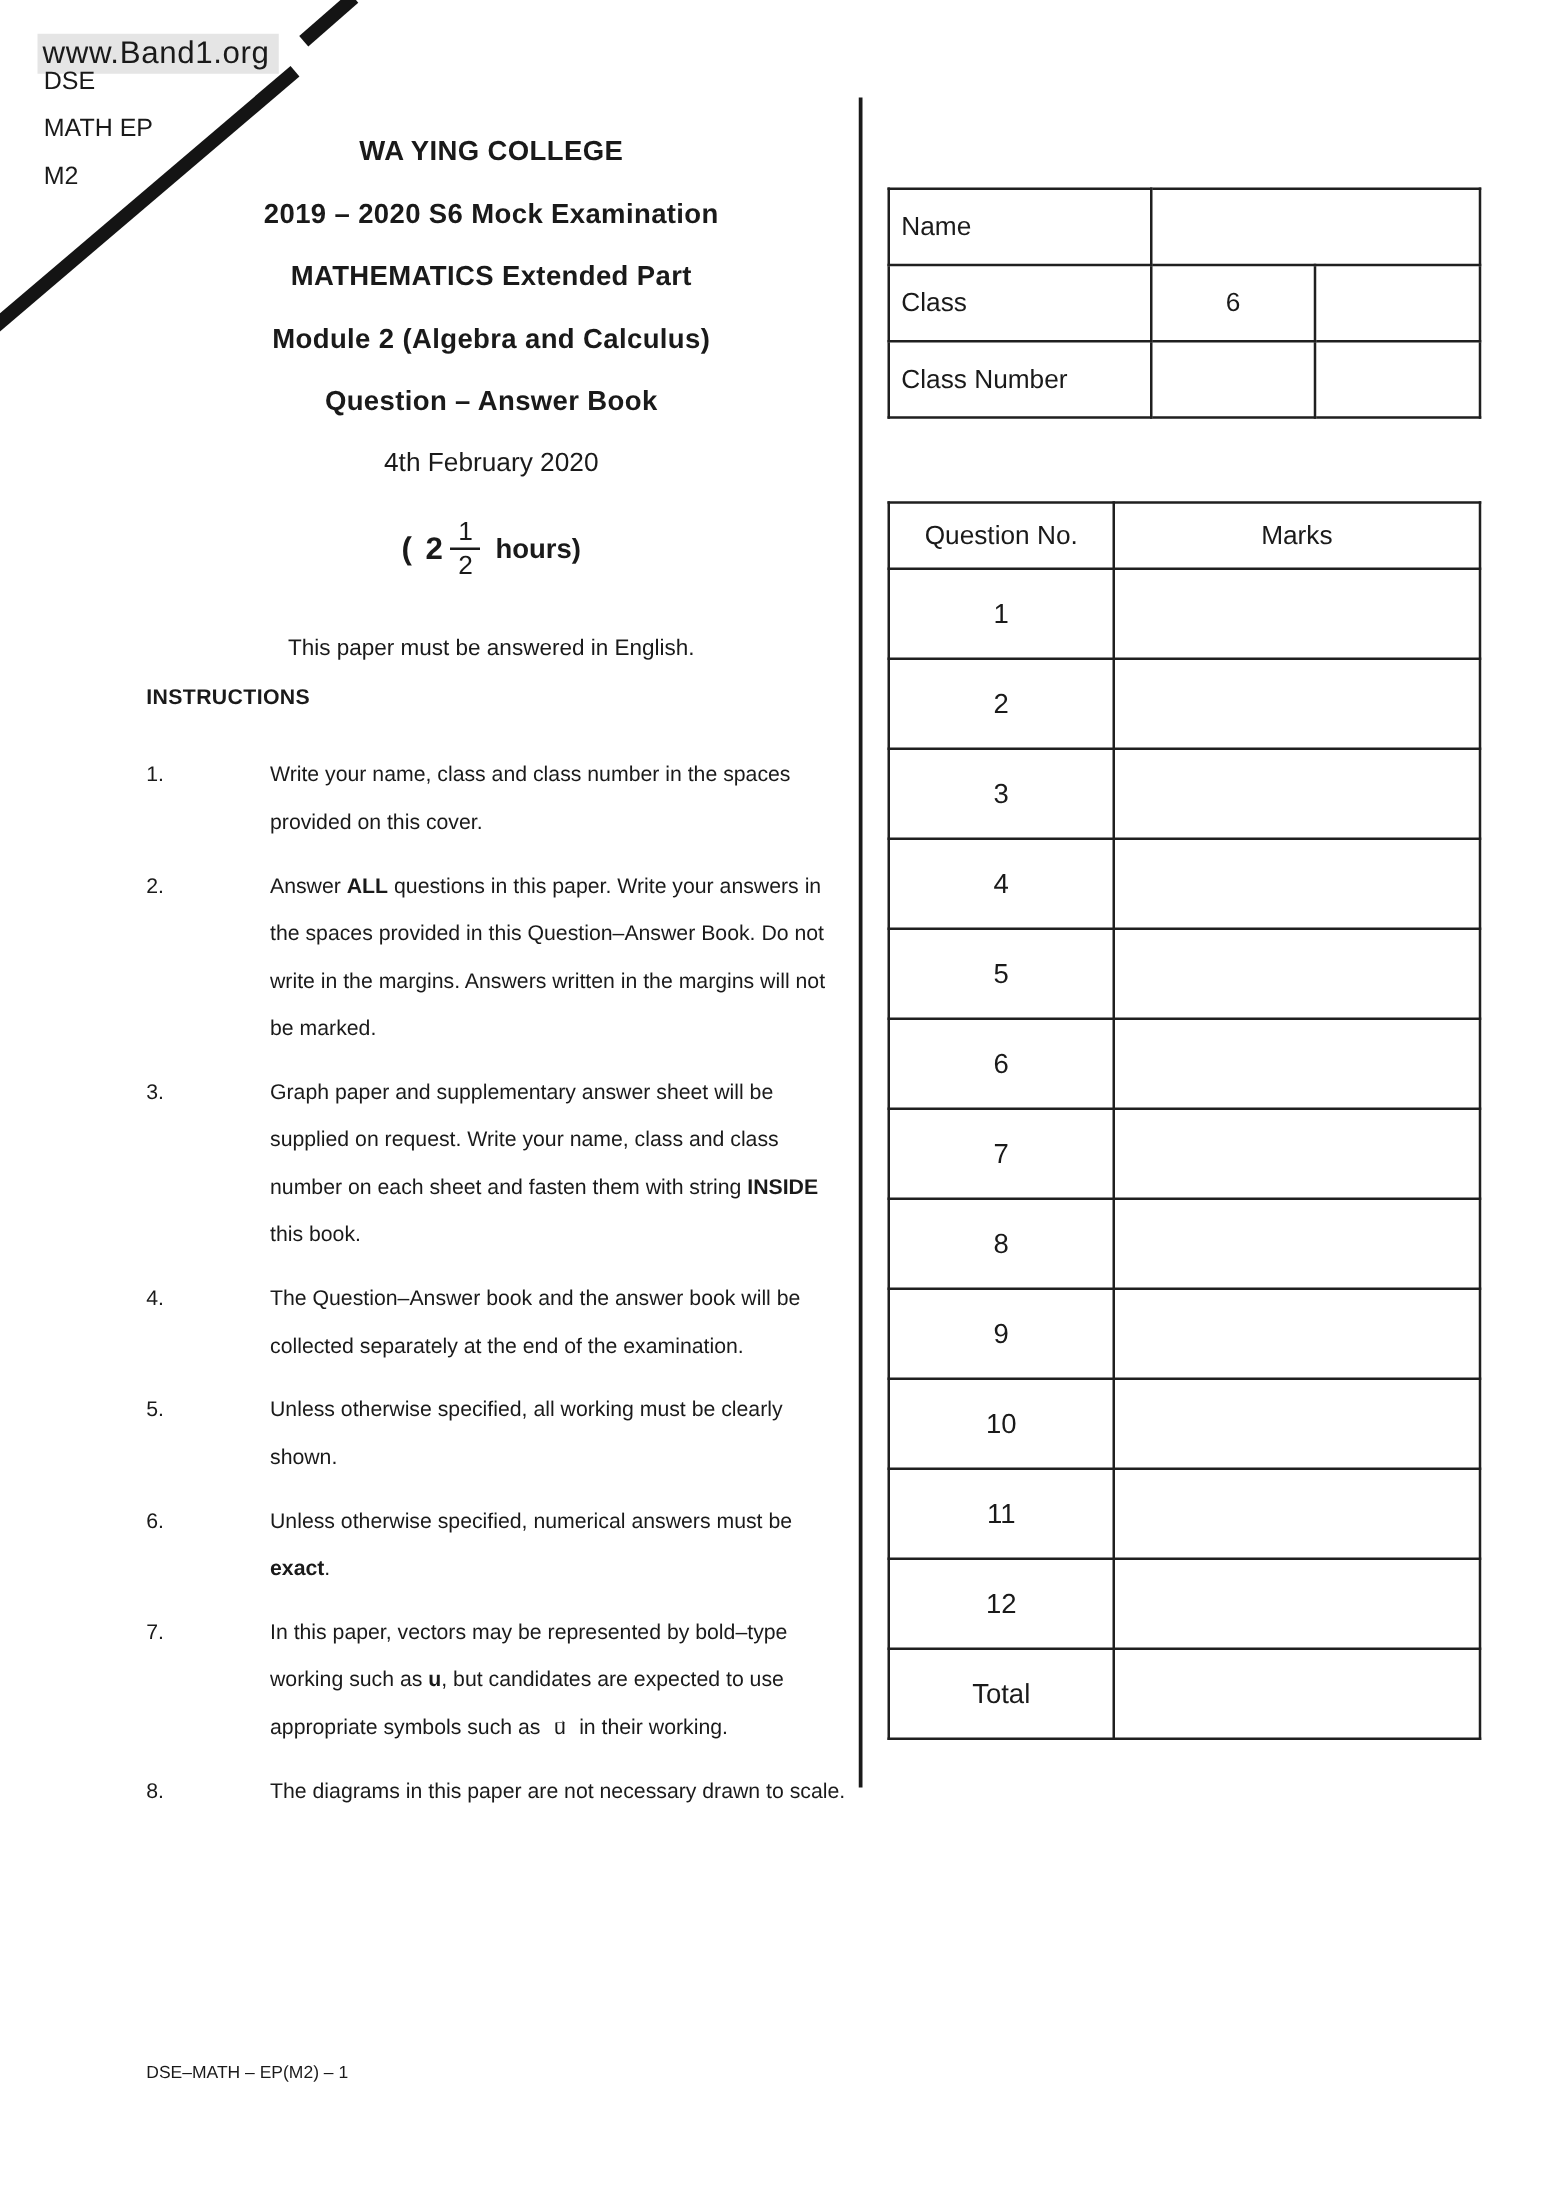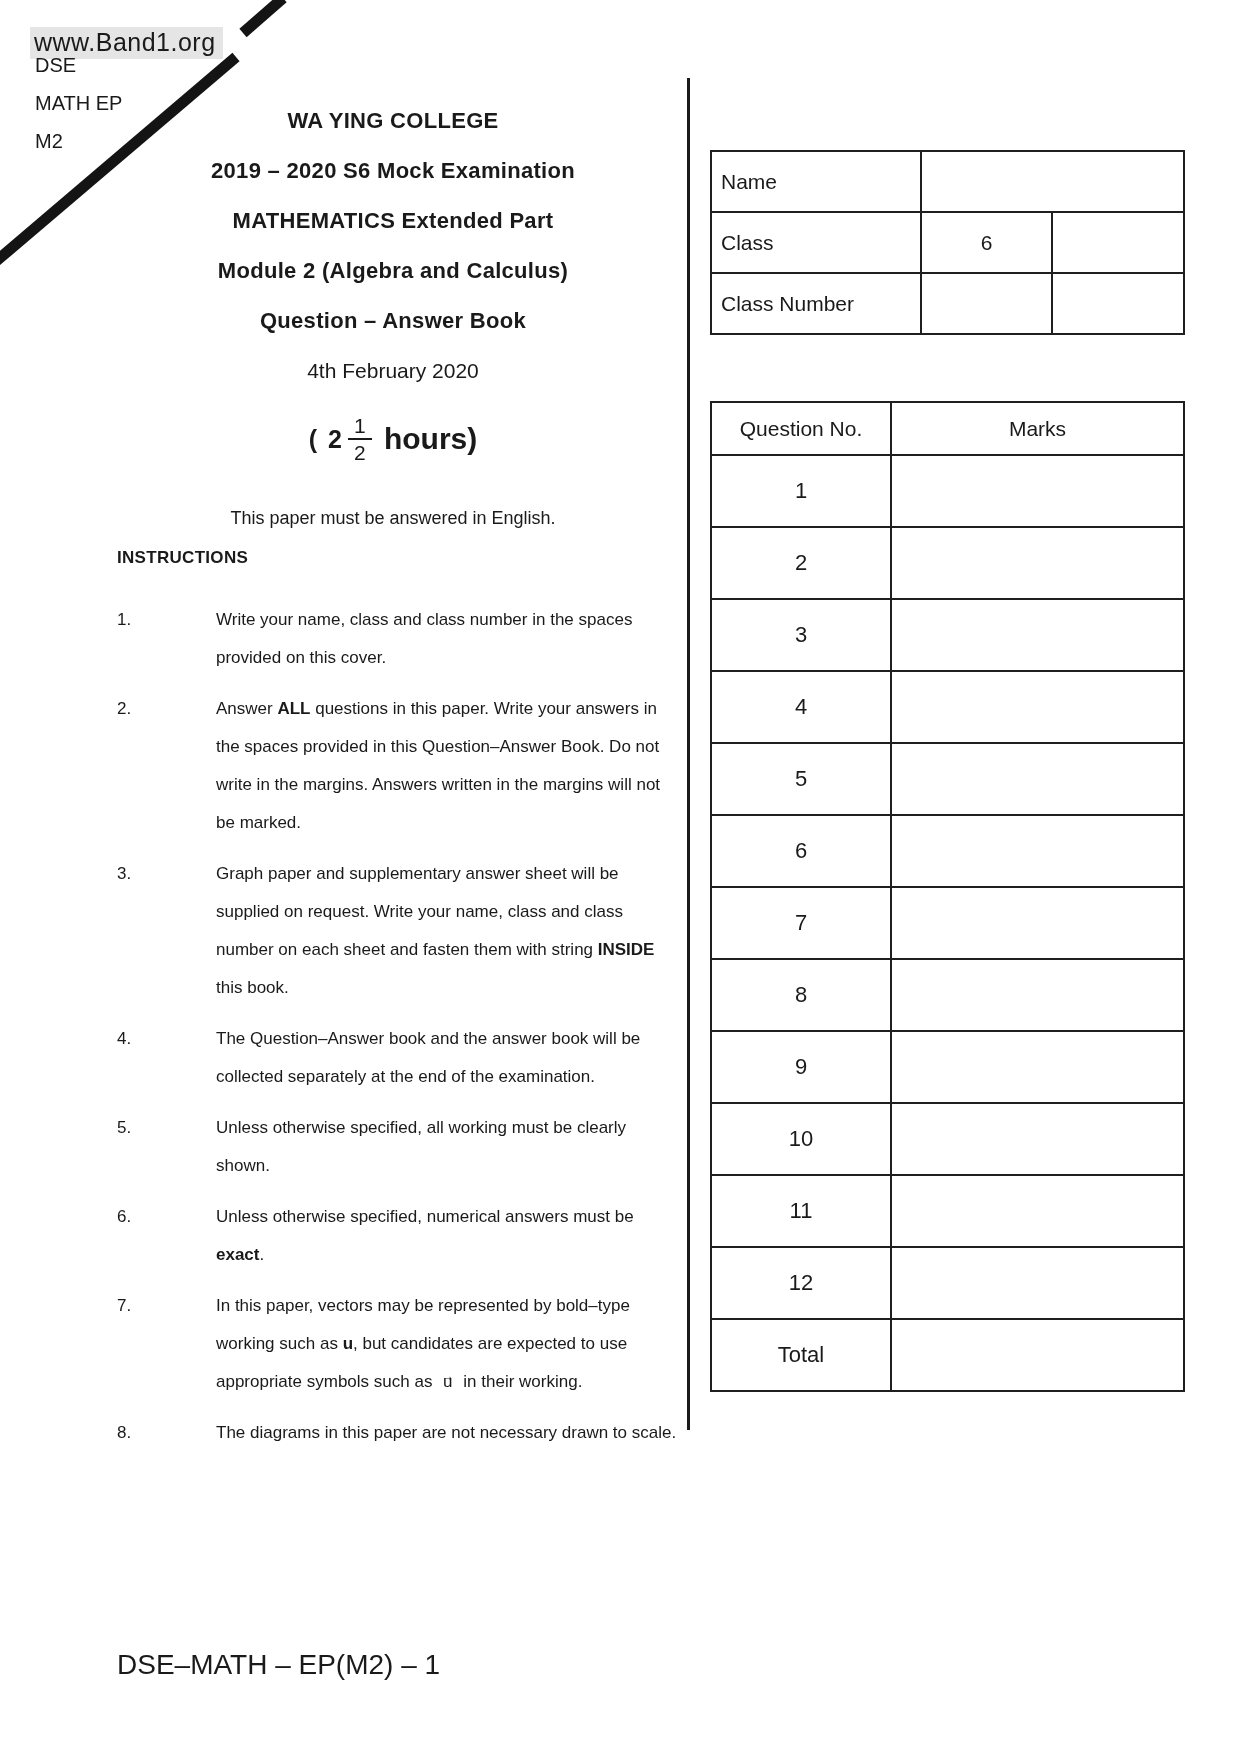--- a/index.html
+++ b/index.html
@@ -12,21 +12,21 @@
   .codes{position:absolute;left:35px;top:52px;z-index:3;font-weight:normal;font-size:20px;}
   .codes div{height:38px;line-height:26px;}
   
   .titleblock{position:absolute;left:97px;top:96px;width:592px;text-align:center;z-index:2;}
   .t-line{line-height:50px;font-weight:bold;font-size:22px;letter-spacing:.3px;}
   .t-date{line-height:50px;font-size:21px;}
   .duration{margin-top:12px;height:62px;display:flex;align-items:center;justify-content:center;}
   .dur-pre{font-size:25px;font-weight:bold;letter-spacing:2px;}
   .frac{display:inline-flex;flex-direction:column;margin-left:4px;font-size:21px;line-height:25px;width:24px;}
   .frac .den{border-top:2px solid #1a1a1a;}
-  .dur-suf{font-weight:bold;font-size:30px;margin-left:12px;}
+  .dur-suf{font-weight:bold;font-size:22px;margin-left:12px;}
   .lang-note{margin-top:38px;font-size:18px;}
   
   .instructions{position:absolute;left:117px;top:543px;width:482px;z-index:2;}
   .ins-title{font-size:17px;font-weight:bold;line-height:30px;letter-spacing:.3px;}
   .ins-item{display:flex;margin-top:13px;}
   .ins-item:first-of-type{margin-top:28px;}
   .ins-num{width:51px;flex:none;font-size:17px;line-height:38px;}
   .ins-text{width:431px;font-size:17px;line-height:38px;}
   .ins-line{white-space:nowrap;margin-left:48px;}
   .jline{text-align:justify;text-align-last:justify;}
@@ -37,21 +37,21 @@
   .vrule{position:absolute;left:687px;top:78px;width:3px;height:1352px;background:#1a1a1a;}
   
   table{border-collapse:collapse;table-layout:fixed;margin-top:11px;}
   .info-table{position:absolute;left:710px;top:139px;width:473px;}
   .info-table td{border:2px solid #1f1f1f;height:59px;font-size:21px;padding:0 0 0 9px;vertical-align:middle;}
   .info-table td.center{text-align:center;padding:0;}
   .marks-table{position:absolute;left:710px;top:390px;width:473px;}
   .marks-table th{border:2px solid #1f1f1f;height:49px;font-size:21px;font-weight:normal;text-align:center;vertical-align:middle;}
   .marks-table td{border:2px solid #1f1f1f;height:68px;font-size:22px;text-align:center;vertical-align:middle;}
   
-  .footer{position:absolute;left:117px;top:1649px;font-size:28px;z-index:2;}
+  .footer{position:absolute;left:117px;top:1649px;font-size:14px;z-index:2;}
 </style>
 </head>
 <body>
 
 <svg class="stripe" width="300" height="280" viewBox="0 0 300 280">
   <line x1="-6" y1="263" x2="236" y2="57" stroke="#141414" stroke-width="11"></line>
   <line x1="243" y1="33" x2="283" y2="-2" stroke="#141414" stroke-width="11"></line>
 </svg>
 
 <div class="band1">www.Band1.org</div>

